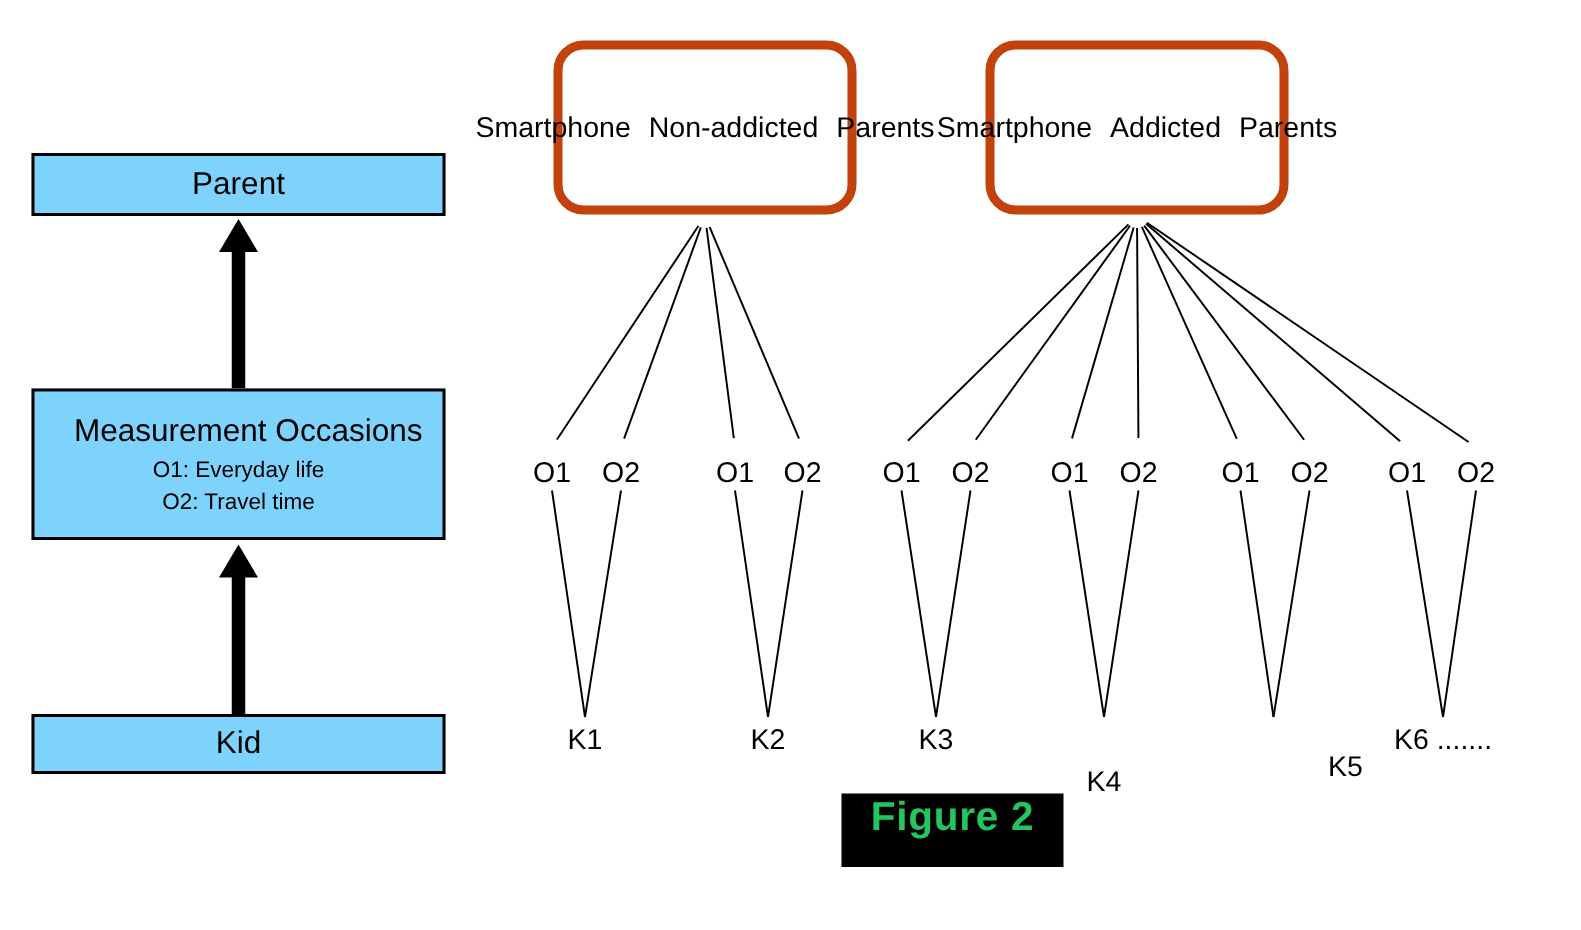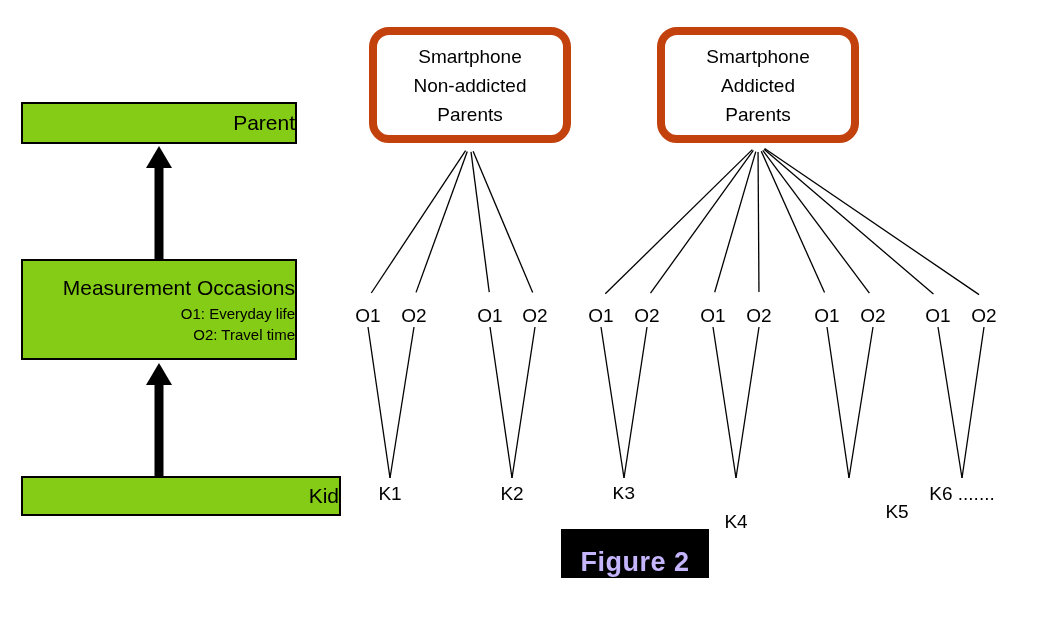--- a/index.html
+++ b/index.html
@@ -25,54 +25,55 @@
     top: 0;
     width: 1054px;
     height: 620px;
     pointer-events: none;
   }
   
   .lbox {
     position: absolute;
     box-sizing: border-box;
     border: 2px solid #000000;
-    background: #84cc16;
+    background: #7dd3fc;
     display: flex;
     flex-direction: column;
-    align-items: flex-end;
+    align-items: center;
     justify-content: center;
     text-align: center;
   }
   .lbox-title {
     font-size: 21px;
     line-height: 26px;
     white-space: nowrap;
   }
   .lbox-sub {
     font-size: 15px;
     line-height: 21px;
     white-space: nowrap;
   }
   #box-parent { left: 21px; top: 102px; width: 276px; height: 42px; }
   #box-measurement { left: 21px; top: 259px; width: 276px; height: 101px; }
-  #box-kid { left: 21px; top: 476px; width: 320px; height: 40px; }
+  #box-kid { left: 21px; top: 476px; width: 276px; height: 40px; }
   #box-measurement .lbox-title { margin-bottom: 2px; margin-left: 13px; }
 
   
   .gnode {
     position: absolute;
     box-sizing: border-box;
-    border: 8px solid #c2410c;
+    border: 6px solid #c2410c;
     border-radius: 20px;
     background: #ffffff;
     display: flex;
-    flex-direction: column;
+    flex-direction: row;
     align-items: center;
     justify-content: center;
     text-align: center;
+    gap: 12px;
   }
   .gnode-line {
     font-size: 19px;
     line-height: 29px;
     white-space: nowrap;
   }
   .gnode-line.strong { font-weight: normal; }
   #group-nonaddicted { left: 369px; top: 27px; width: 202px; height: 116px; }
   #group-addicted    { left: 657px; top: 27px; width: 202px; height: 116px; }
 
@@ -89,25 +90,25 @@
   .leaf-kid { top: 483px; }
 
   
   #figure-badge {
     position: absolute;
     left: 561px;
     top: 529px;
     width: 148px;
     height: 49px;
     background: #000000;
-    color: #c4b5fd;
+    color: #22c55e;
     font-size: 27px;
     font-weight: bold;
     display: flex;
-    align-items: flex-end;
+    align-items: flex-start;
     justify-content: center;
     letter-spacing: 0.5px;
   }
 </style>
 </head>
 <body>
 
 <div id="canvas">
 
   <svg id="wires" viewBox="0 0 1054 620" xmlns="http://www.w3.org/2000/svg">
@@ -169,21 +170,21 @@
 
   <div id="leaf-layer">
       <div class="leaf leaf-occasion" style="left: 368px; top: 305px;">O1</div>
       <div class="leaf leaf-occasion" style="left: 414px; top: 305px;">O2</div>
       <div class="leaf leaf-kid" style="left: 390px; top: 483px;">K1</div>
       <div class="leaf leaf-occasion" style="left: 490px; top: 305px;">O1</div>
       <div class="leaf leaf-occasion" style="left: 535px; top: 305px;">O2</div>
       <div class="leaf leaf-kid" style="left: 512px; top: 483px;">K2</div>
       <div class="leaf leaf-occasion" style="left: 601px; top: 305px;">O1</div>
       <div class="leaf leaf-occasion" style="left: 647px; top: 305px;">O2</div>
-      <div class="leaf leaf-kid" style="left: 624px; top: 483px; font-family: Liberation Mono, monospace;">K3</div>
+      <div class="leaf leaf-kid" style="left: 624px; top: 483px;">K3</div>
       <div class="leaf leaf-occasion" style="left: 713px; top: 305px;">O1</div>
       <div class="leaf leaf-occasion" style="left: 759px; top: 305px;">O2</div>
       <div class="leaf leaf-kid" style="left: 736px; top: 511px;">K4</div>
       <div class="leaf leaf-occasion" style="left: 827px; top: 305px;">O1</div>
       <div class="leaf leaf-occasion" style="left: 873px; top: 305px;">O2</div>
       <div class="leaf leaf-kid" style="left: 897px; top: 483px; margin-top: 18px;">K5</div>
       <div class="leaf leaf-occasion" style="left: 938px; top: 305px;">O1</div>
       <div class="leaf leaf-occasion" style="left: 984px; top: 305px;">O2</div>
       <div class="leaf leaf-kid" style="left: 962px; top: 483px;">K6 .......</div>
     </div>

